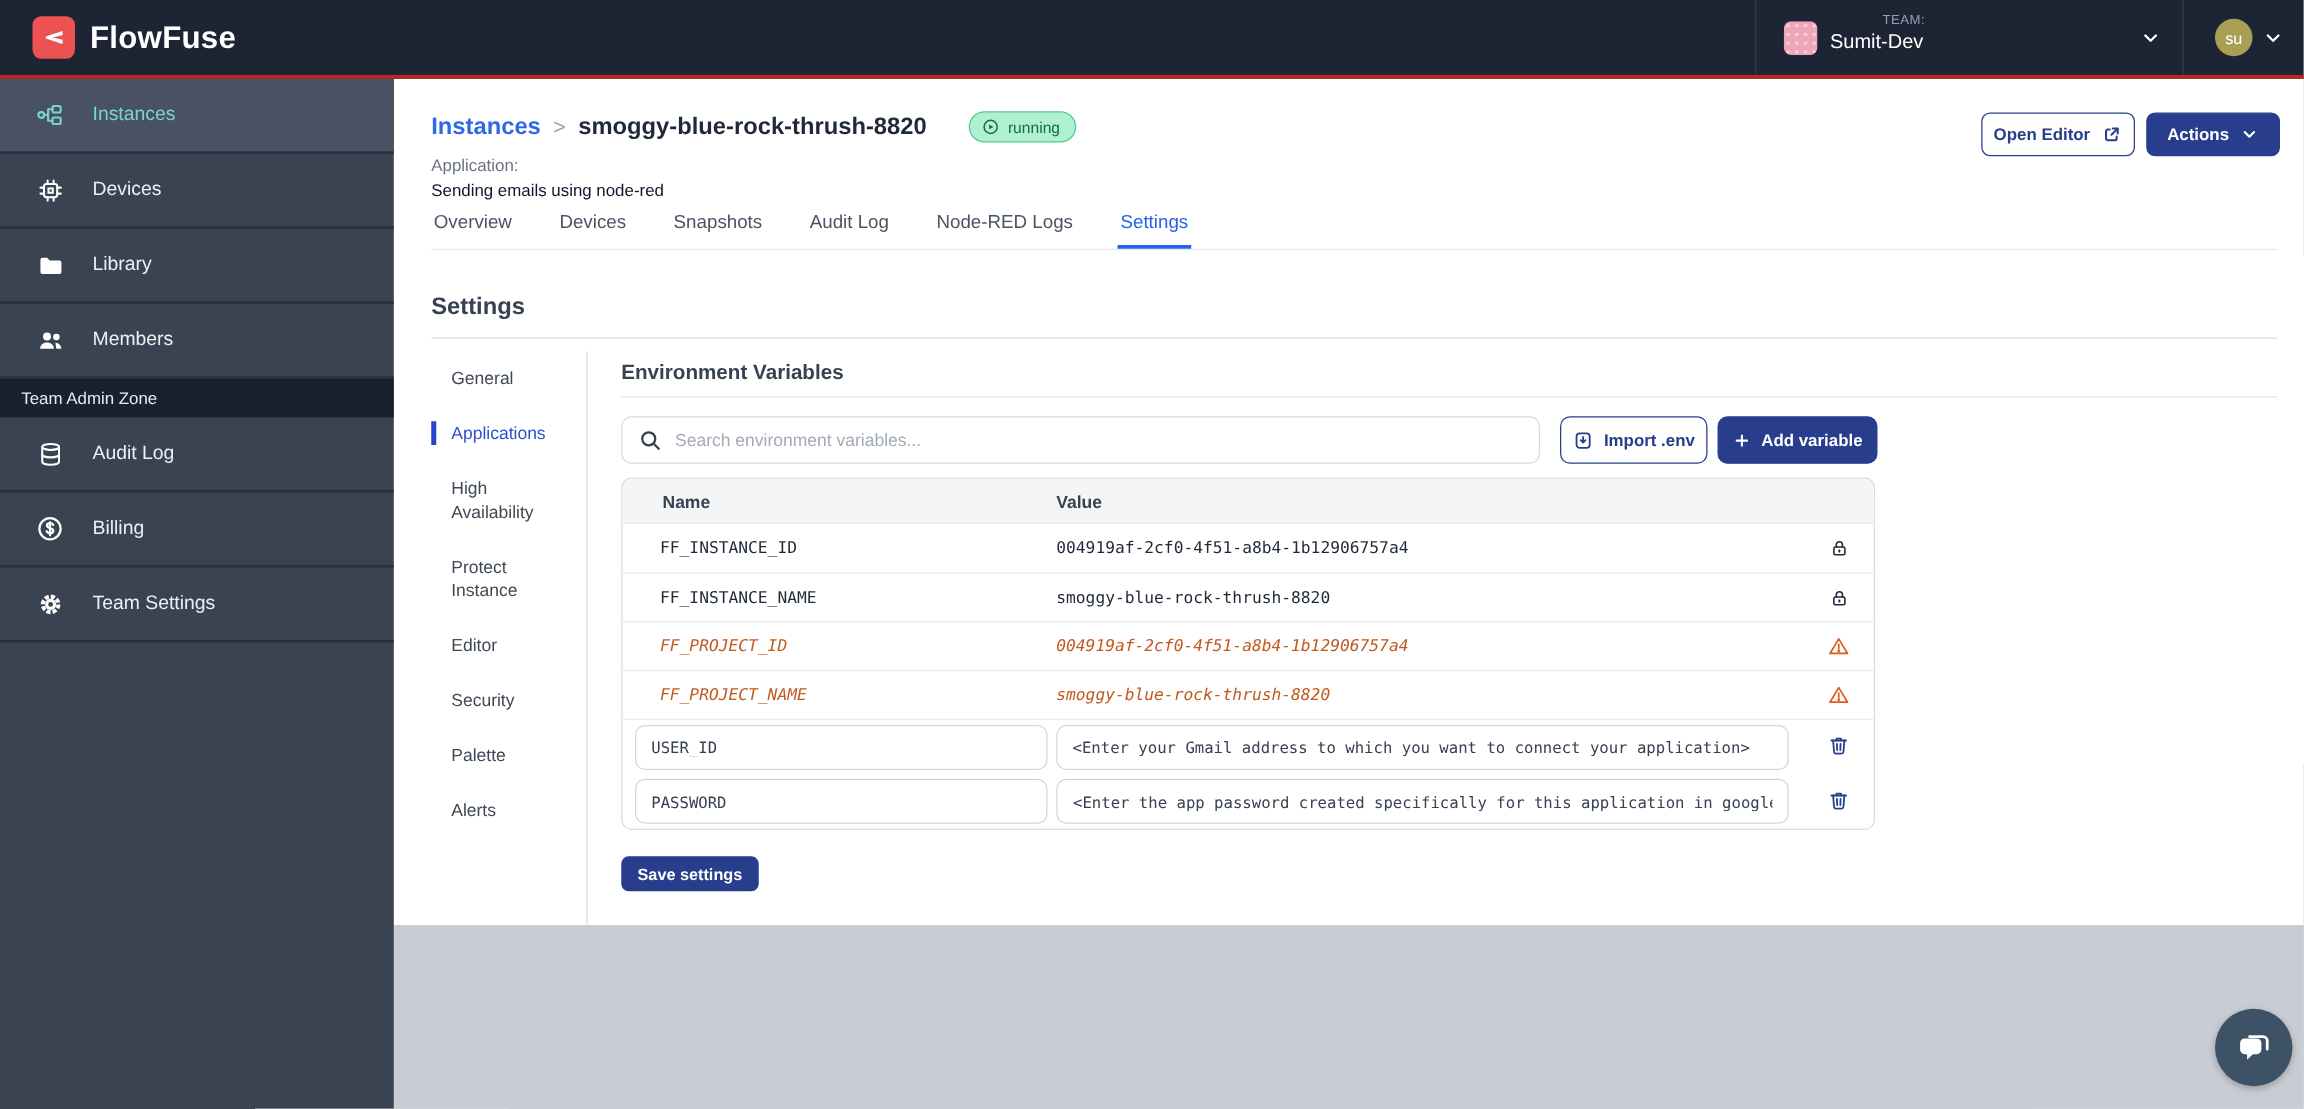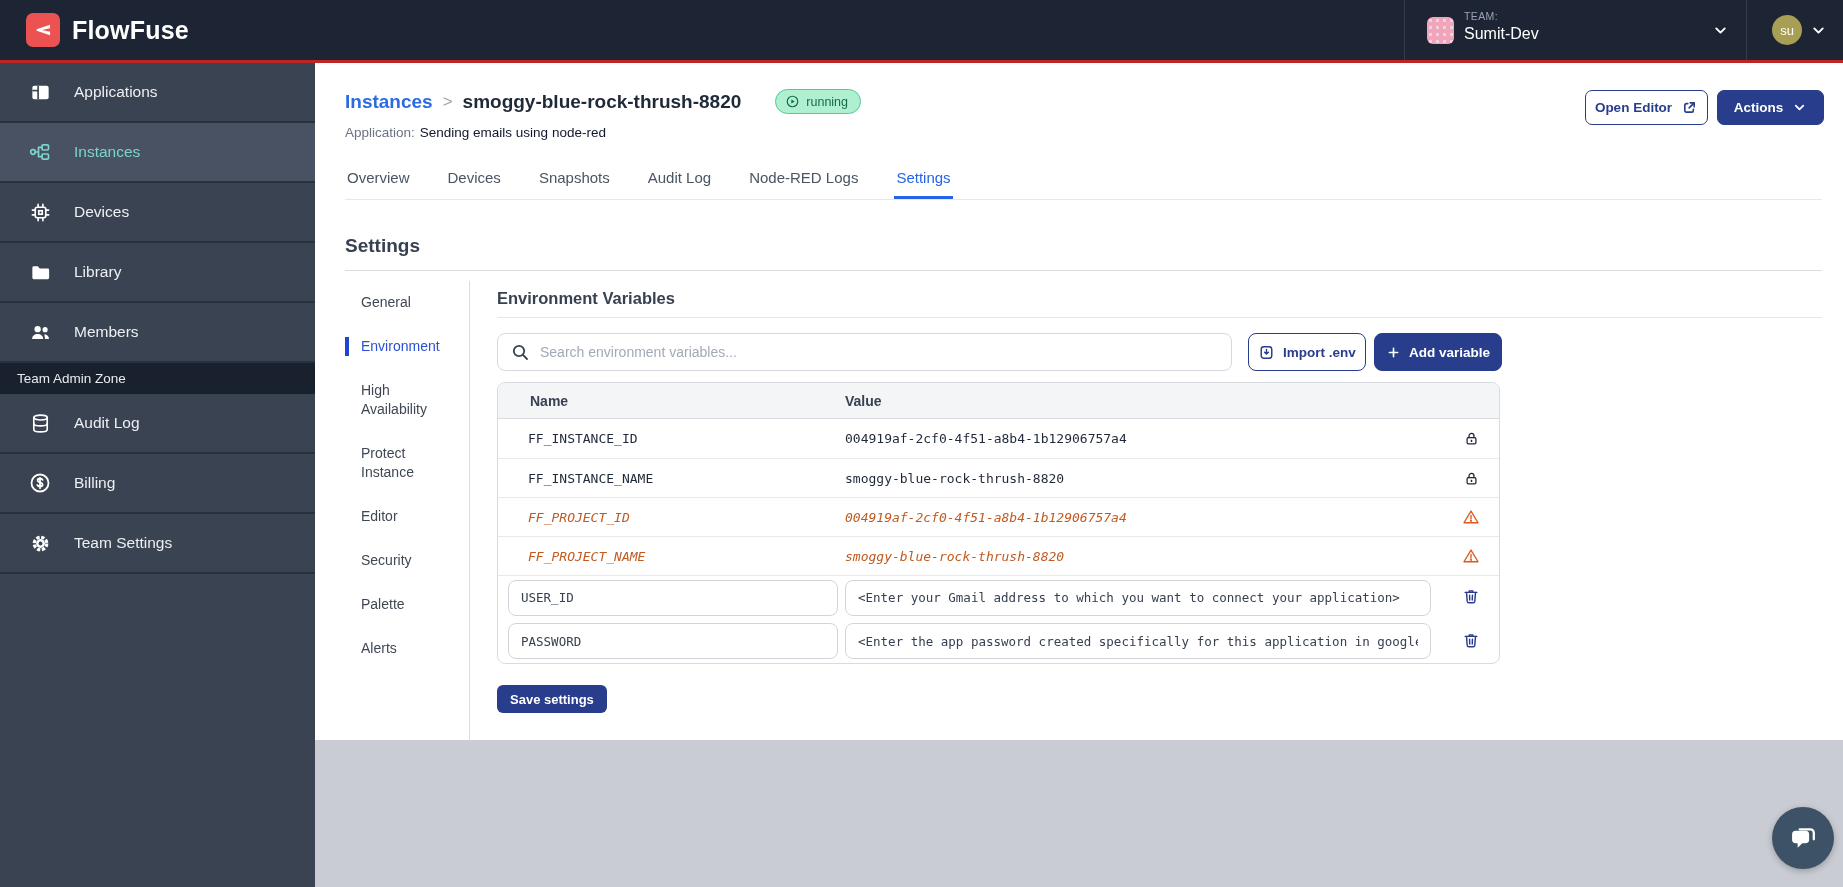--- a/index.html
+++ b/index.html
@@ -8,21 +8,21 @@
 
   
   .topbar { position:absolute; top:0; left:0; width:1843px; height:63px; background:#1D2433;
             border-bottom:3px solid #BE2625; z-index:30; }
   .logo-mark { position:absolute; left:26px; top:13px; width:34px; height:34px; background:#EC5252; border-radius:7px; display:flex; align-items:center; justify-content:center; }
   .brand { position:absolute; left:72px; top:0; height:72px; line-height:60px; color:#FFFFFF; font-size:25px; font-weight:700; letter-spacing:.2px; }
   .tb-divider { position:absolute; top:0; width:1px; height:60px; background:#353D4C; }
   .team-avatar { position:absolute; left:1427px; top:17px; width:27px; height:27px; border-radius:6px;
                  background:#EFA6BA; background-image:radial-gradient(#F8CFDA 1.5px, transparent 1.6px); background-size:7px 7px; }
   .team-block { position:absolute; left:1464px; top:10px; }
-  .team-label { font-size:10.5px; color:#98A1B3; letter-spacing:.4px; }
+  .team-label { font-size:10.5px; color:#98A1B3; letter-spacing:.4px;margin-left:42px; }
   .team-name { font-size:16px; color:#FFFFFF; margin-top:3px; }
   .tb-chevron { position:absolute; top:22px; color:#fff; }
   .user-avatar { position:absolute; left:1772px; top:15px; width:30px; height:30px; border-radius:50%;
                  background:#A89F55; color:#fff; font-size:13px; display:flex; align-items:center; justify-content:center; }
 
   
   .sidebar { position:absolute; top:63px; left:0; width:315px; bottom:0; background:#3A4351; z-index:20; }
   .side-item { height:60px; display:flex; align-items:center; padding-left:27px; gap:21px;
                border-bottom:2px solid #2A313D; cursor:pointer; }
   .side-item.active { background:#485263; }
@@ -34,21 +34,21 @@
   
   .main { position:absolute; top:63px; left:315px; width:1528px; bottom:0; background:#C9CDD3; }
   .content-bg { position:absolute; top:0; left:0; right:0; height:677px; background:#FFFFFF; }
 
   .breadcrumb { position:absolute; left:30px; top:26px; display:flex; align-items:center; gap:10px; }
   .bc-link { color:#2D6BE2; font-size:19px; font-weight:700; cursor:pointer; }
   .bc-sep { color:#9CA3AF; font-size:17px; font-weight:400; }
   .bc-current { color:#1F2937; font-size:19px; font-weight:700; }
   .status-badge { margin-left:24px; height:25px; display:flex; align-items:center; gap:6px; padding:0 12px 0 9px;
                   background:#AFF0D1; border:1px solid #53C998; border-radius:13px; color:#166A4B; font-size:12.5px; }
-  .app-row { position:absolute; left:30px; top:62px; font-size:13.5px; color:#6B7280; display:flex; gap:5px; }
+  .app-row { position:absolute; left:30px; top:62px; font-size:13.5px; color:#6B7280; display:flex; gap:5px;flex-direction:column; }
   .app-link { color:#0f172a; cursor:pointer; }
 
   .hdr-btn { position:absolute; top:27px; height:35px; display:flex; align-items:center; justify-content:center; gap:9px;
              border-radius:7px; font-size:13.5px; font-weight:700; cursor:pointer; font-family:"Liberation Sans",sans-serif; }
   .btn-open { left:1270px; width:123px; background:#fff; border:1.5px solid #283D8C; color:#283D8C; }
   .btn-actions { left:1402px; width:107px; background:#283D8C; border:1.5px solid #283D8C; color:#fff; }
 
   .tabs { position:absolute; left:30px; right:21px; top:100px; height:37px; border-bottom:1px solid #E6E8EB;
           display:flex; gap:34px; }
   .tab { font-size:15px; color:#4A5563; padding:6px 2px 0 2px; cursor:pointer; }
@@ -129,30 +129,20 @@
   <div class="tb-divider" style="left:1746px"></div>
   <div class="user-avatar">su</div>
   <span class="tb-chevron" style="left:1810px">
     <svg width="17" height="17" viewBox="0 0 20 20" fill="none" stroke="#fff" stroke-width="2.2" stroke-linecap="round" stroke-linejoin="round">
         <path d="M5 7.5 L10 12.5 15 7.5"></path>
       </svg>
   </span>
 </div>
 
 <div class="sidebar">
-  <div class="side-item">
-    <span class="side-icon">
-      <svg width="23" height="23" viewBox="0 0 24 24">
-          <rect x="3.5" y="5" width="17" height="14" rx="2" fill="#fff"></rect>
-          <line x1="9.5" y1="5" x2="9.5" y2="19" stroke="#3A4351" stroke-width="1.7"></line>
-          <line x1="3.5" y1="10" x2="9.5" y2="10" stroke="#3A4351" stroke-width="1.7"></line>
-        </svg>
-    </span>
-    <span class="side-label">Applications</span>
-  </div>
   <div class="side-item active">
     <span class="side-icon">
       <svg width="24" height="24" viewBox="0 0 24 24" fill="none" stroke="#7CD4C8" stroke-width="1.7" stroke-linecap="round" stroke-linejoin="round">
           <circle cx="5" cy="12" r="2.3"></circle>
           <rect x="14" y="4.8" width="6.5" height="5.2" rx="1.2"></rect>
           <rect x="14" y="14" width="6.5" height="5.2" rx="1.2"></rect>
           <path d="M7.3 12h3.2 M10.5 12 V7.4 H14 M10.5 12 v4.6 H14"></path>
         </svg>
     </span>
     <span class="side-label">Instances</span>
@@ -263,21 +253,21 @@
     <div class="tab">Audit Log</div>
     <div class="tab">Node-RED Logs</div>
     <div class="tab active">Settings</div>
   </div>
 
   <div class="settings-title">Settings</div>
   <div class="settings-rule"></div>
 
   <div class="subnav">
     <div class="subnav-item">General</div>
-    <div class="subnav-item active">Environment</div>
+    <div class="subnav-item active">Applications</div>
     <div class="subnav-item">High Availability</div>
     <div class="subnav-item">Protect Instance</div>
     <div class="subnav-item">Editor</div>
     <div class="subnav-item">Security</div>
     <div class="subnav-item">Palette</div>
     <div class="subnav-item">Alerts</div>
   </div>
   <div class="subnav-rule"></div>
 
   <div class="section-title">Environment Variables</div>

